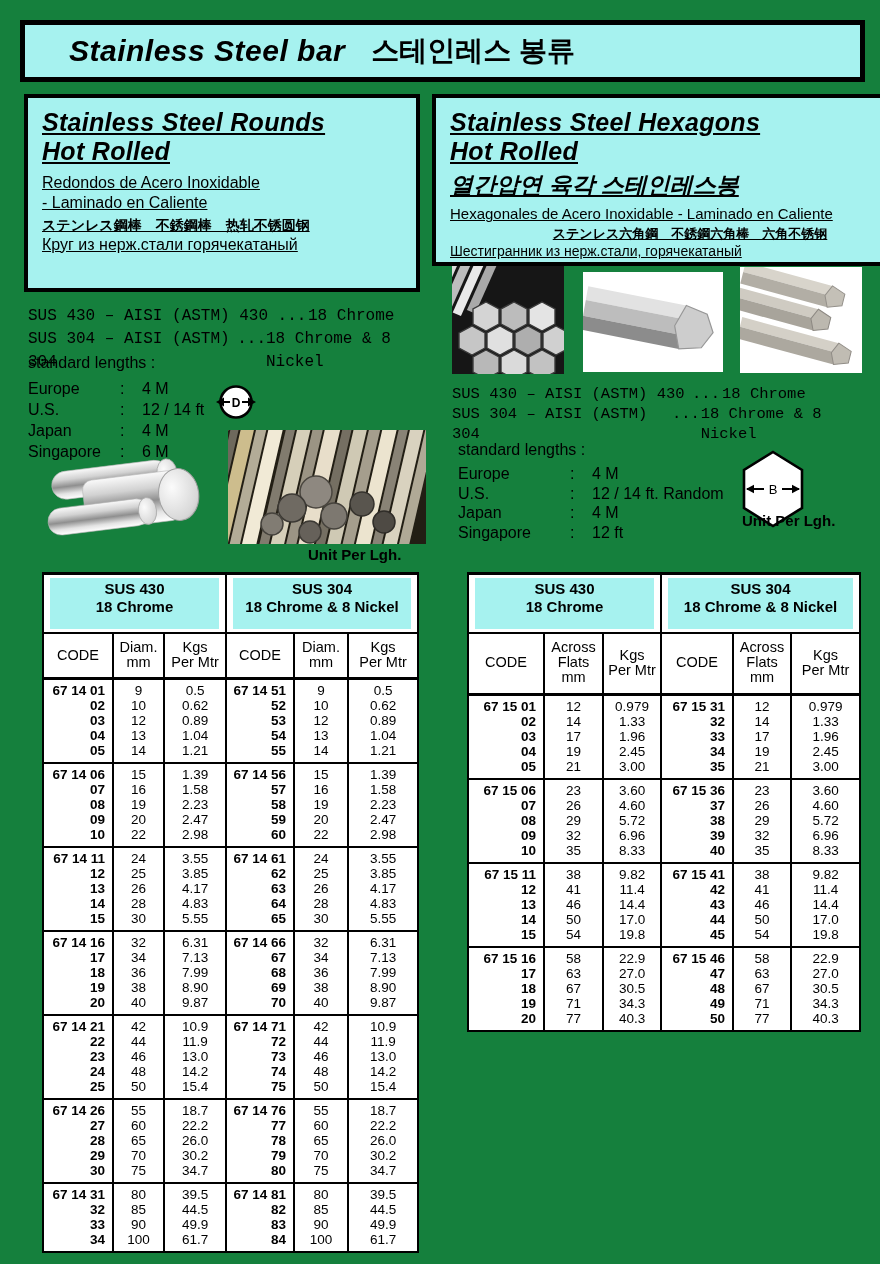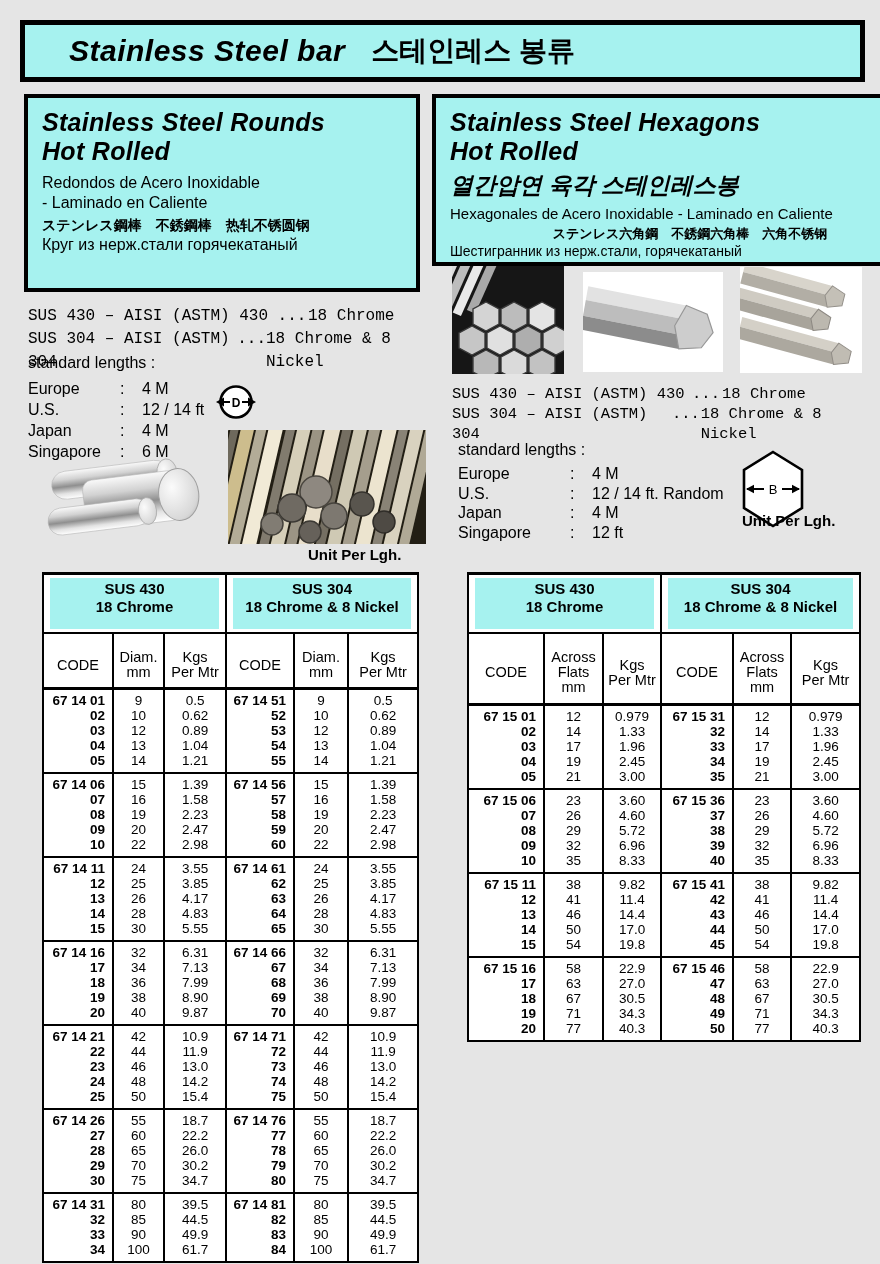--- a/index.html
+++ b/index.html
@@ -1,28 +1,28 @@
 <!DOCTYPE html>
 <html style="--cyan: #a6f2ef; --ink: #000000;"><head>
 <meta charset="utf-8">
 <style>
   :root { --cyan:#a6f2ef; --ink:#000000; }
   * { box-sizing:border-box; margin:0; padding:0; }
   body { background:#ffffff; font-family:"Liberation Sans", sans-serif; color:#000; }
-  .page { position:relative; width:880px; height:1264px; background:#e5e5e5; overflow:hidden; }
+  .page { position:relative; width:880px; height:1264px; background:#15803d; overflow:hidden; }
 
   
   .banner { position:absolute; left:20px; top:20px; width:845px; height:62px;
             background:var(--cyan); border:5px solid var(--ink);
             display:flex; align-items:center; padding-left:44px; }
   .banner .t-en { font-size:30px; font-weight:bold; font-style:italic; letter-spacing:0.5px; }
   .banner .t-ko { font-size:28px; font-weight:bold; margin-left:26px; }
 
   
-  .info-box { position:absolute; background:var(--cyan); border:4px solid var(--ink); padding:10px 14px 6px; overflow:hidden; }
+  .info-box { position:absolute; background:var(--cyan); border:4px solid var(--ink); padding:10px 14px 6px; overflow:hidden;text-decoration:underline; }
   .box-rounds { left:24px; top:94px; width:396px; height:198px; }
   .box-hex { left:432px; top:94px; width:516px; height:172px; }
   .info-box .bt { font-size:25px; font-weight:bold; font-style:italic; line-height:1.17; letter-spacing:0.3px; }
   .info-box .bk { font-size:23px; font-weight:bold; font-style:italic; line-height:1.2; margin-top:5px; }
   .info-box .bs { font-size:16px; line-height:1.28; margin-top:6px; }
   .info-box .bs2 { font-size:16px; line-height:1.28; }
   .info-box .bj { font-size:14px; font-weight:bold; line-height:1.3; margin-top:3px; }
   .info-box .br { font-size:16px; line-height:1.2; }
   .box-hex .bs { font-size:15px; margin-top:5px; }
   .box-hex .bj { font-size:13px;text-align:center; }
@@ -70,21 +70,21 @@
   table.data-table { position:absolute; border-collapse:collapse; table-layout:fixed; background:#fff;
                      border:2px solid var(--ink); border-top-width:3px; }
   .tbl-rounds { left:42px; top:572px; width:375px; }
   .tbl-hex { left:467px; top:572px; width:392px; }
   .data-table th, .data-table td { overflow:hidden; }
   tr.group-row th { border-bottom:2px solid var(--ink); padding:0; vertical-align:middle; }
   tr.group-row th + th { border-left:2px solid var(--ink); }
   .ghdr { background:var(--cyan); margin:3px 6px; padding:2px 0 13px; font-weight:bold; font-size:15px;
           line-height:1.2; text-align:center; }
   tr.colhdr-row th { border-bottom:3px solid var(--ink); border-left:2px solid var(--ink);
-                     font-weight:normal; font-size:14.5px; line-height:1.05; padding:16px 0 7px;
+                     font-weight:normal; font-size:14.5px; line-height:1.05; padding:6px 0 7px;
                      text-align:center; vertical-align:middle; }
   tr.colhdr-row th:first-child { border-left:none; }
   .data-table td { border-left:2px solid var(--ink); font-size:13.5px; line-height:15px;
                    text-align:center; padding:0; white-space:nowrap; }
   .data-table td:first-child { border-left:none; }
   .data-table td.code { text-align:right; padding-right:7px; font-weight:bold; }
   .data-table tbody { border-top:2px solid var(--ink); }
   .data-table tbody tr:first-child td { padding-top:3px; }
   .data-table tbody tr:last-child td { padding-bottom:4px; }
 </style>

